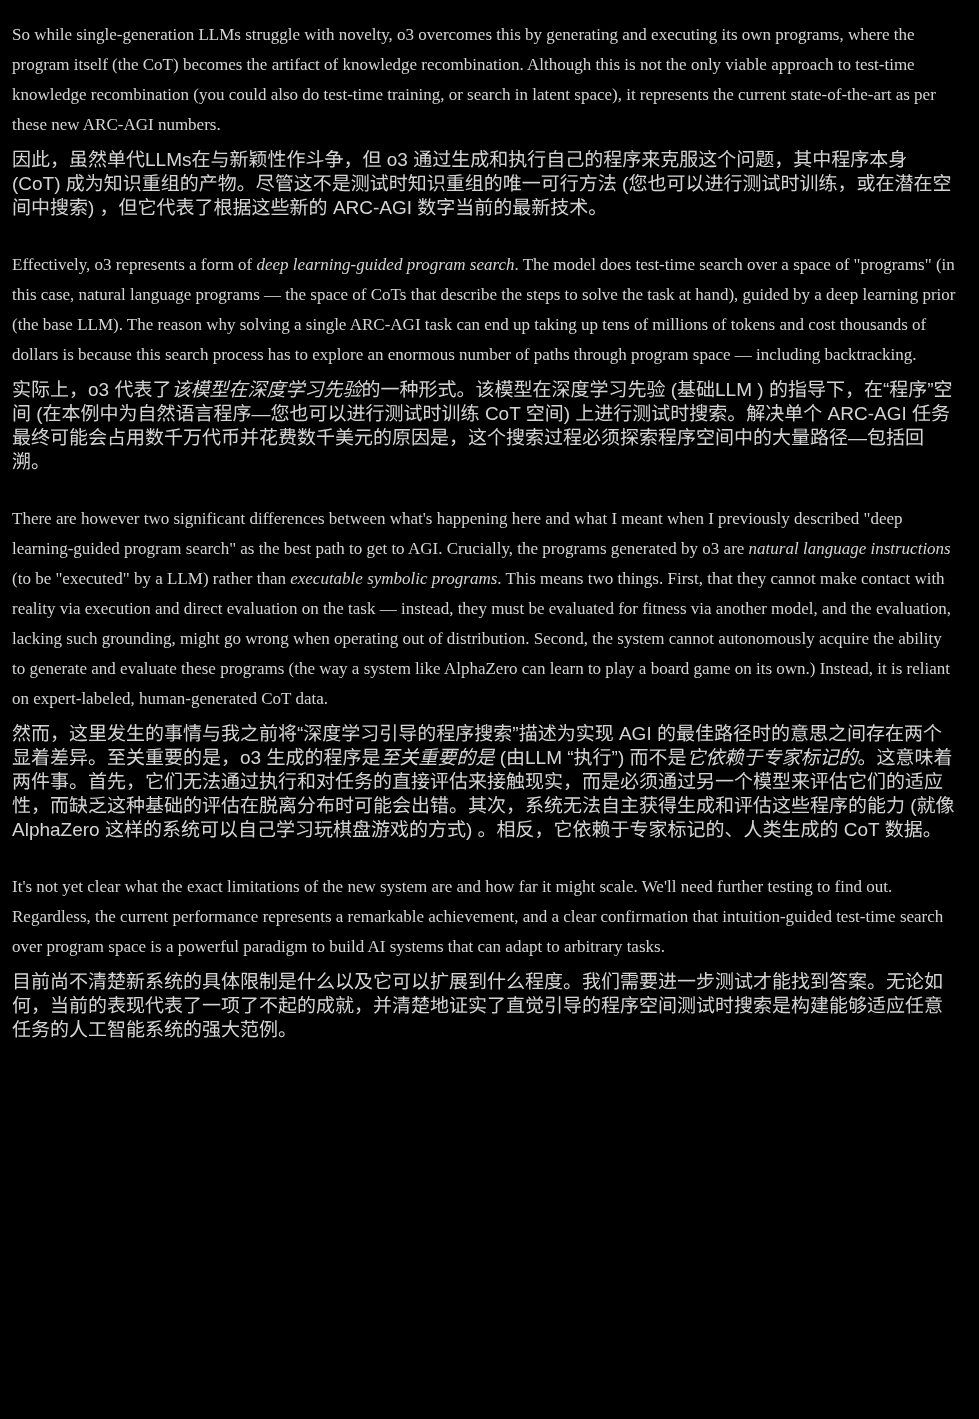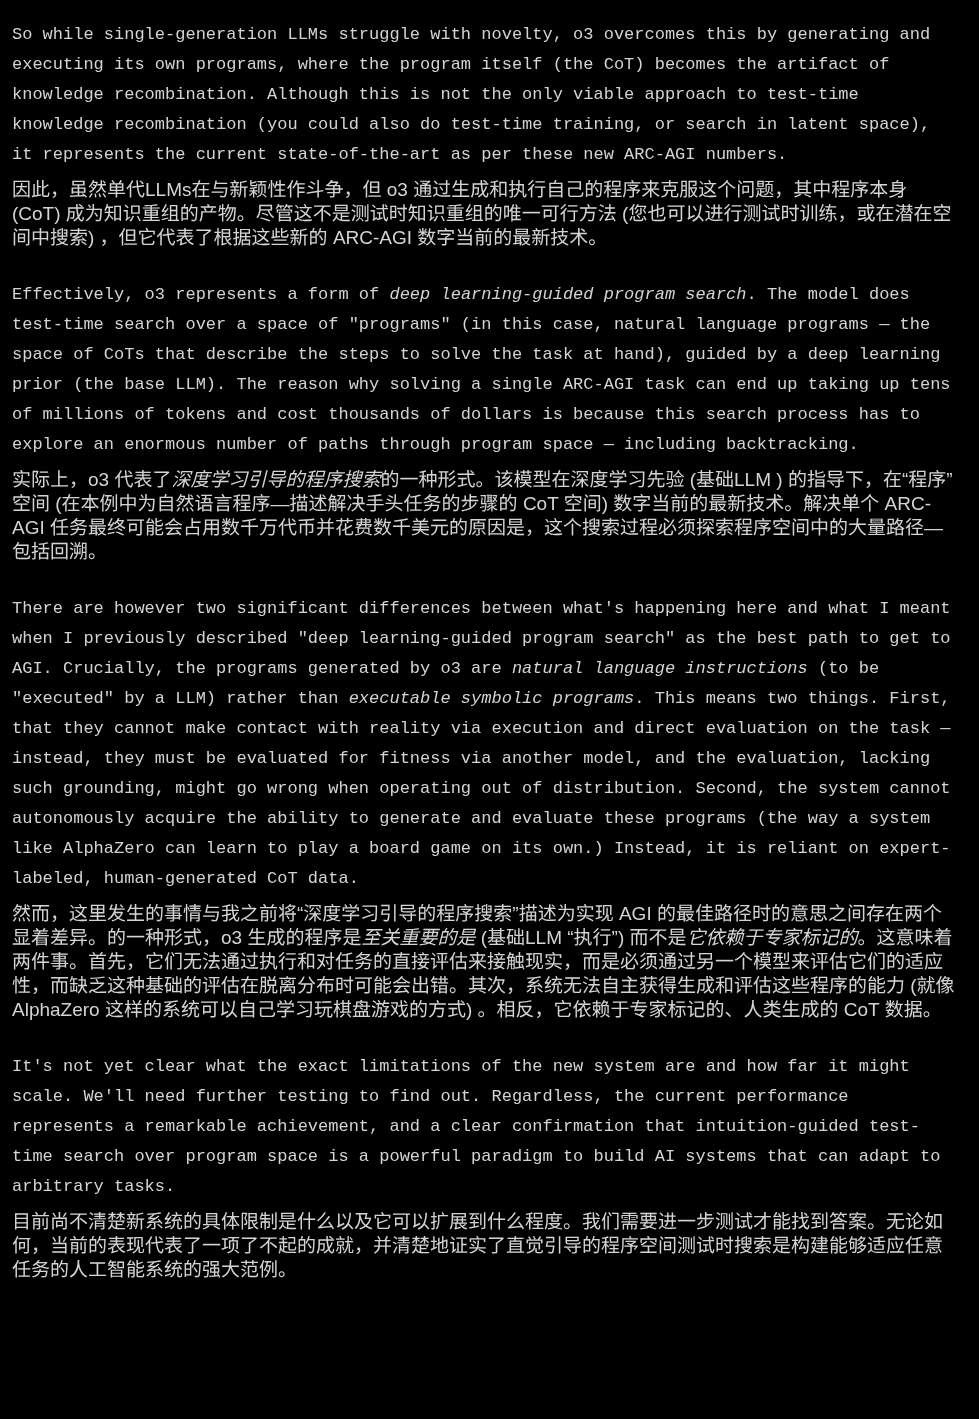--- a/index.html
+++ b/index.html
@@ -12,21 +12,21 @@
     width: 979px;
     min-height: 1419px;
     box-sizing: border-box;
   }
   .article {
     padding: 20px 12px 24px 12px;
     width: 944px;
     box-sizing: content-box;
   }
   p.en {
-    font-family: Liberation Mono, monospace;
+    font-family: Liberation Serif, serif;
     font-size: 17px;
     line-height: 30px;
     font-weight: 400;
     margin: 0 0 8px 0;
     white-space: normal;
   }
   p.zh {
     font-family: "Liberation Sans", "DejaVu Sans", sans-serif;
     font-size: 19px;
     line-height: 24px;
@@ -36,18 +36,18 @@
   p:last-child { margin-bottom: 0; }
   em { font-style: italic; text-align: right; }
 </style>
 </head>
 <body style="background: rgb(0, 0, 0); color: rgb(212, 212, 212);">
 
 <main class="article">
     <p class="en" lang="en"><span>So while single-generation LLMs struggle with novelty, o3 overcomes this by generating and executing its own programs, where the program itself (the CoT) becomes the artifact of knowledge recombination. Although this is not the only viable approach to test-time knowledge recombination (you could also do test-time training, or search in latent space), it represents the current state-of-the-art as per these new ARC-AGI numbers.</span></p>
     <p class="zh" lang="zh-CN"><span>因此，虽然单代LLMs在与新颖性作斗争，但 o3 通过生成和执行自己的程序来克服这个问题，其中程序本身 (CoT) 成为知识重组的产物。尽管这不是测试时知识重组的唯一可行方法 (您也可以进行测试时训练，或在潜在空间中搜索) ，但它代表了根据这些新的 ARC-AGI 数字当前的最新技术。</span></p>
     <p class="en" lang="en"><span>Effectively, o3 represents a form of </span><em>deep learning-guided program search</em><span>. The model does test-time search over a space of "programs" (in this case, natural language programs — the space of CoTs that describe the steps to solve the task at hand), guided by a deep learning prior (the base LLM). The reason why solving a single ARC-AGI task can end up taking up tens of millions of tokens and cost thousands of dollars is because this search process has to explore an enormous number of paths through program space — including backtracking.</span></p>
-    <p class="zh" lang="zh-CN"><span>实际上，o3 代表了</span><em>深度学习引导的程序搜索</em><span>的一种形式。该模型在深度学习先验 (基础LLM ) 的指导下，在“程序”空间 (在本例中为自然语言程序—描述解决手头任务的步骤的 CoT 空间) 数字当前的最新技术。解决单个 ARC-AGI 任务最终可能会占用数千万代币并花费数千美元的原因是，这个搜索过程必须探索程序空间中的大量路径—包括回溯。</span></p>
+    <p class="zh" lang="zh-CN"><span>实际上，o3 代表了</span><em>该模型在深度学习先验</em><span>的一种形式。该模型在深度学习先验 (基础LLM ) 的指导下，在“程序”空间 (在本例中为自然语言程序—您也可以进行测试时训练 CoT 空间) 上进行测试时搜索。解决单个 ARC-AGI 任务最终可能会占用数千万代币并花费数千美元的原因是，这个搜索过程必须探索程序空间中的大量路径—包括回溯。</span></p>
     <p class="en" lang="en"><span>There are however two significant differences between what's happening here and what I meant when I previously described "deep learning-guided program search" as the best path to get to AGI. Crucially, the programs generated by o3 are </span><em>natural language instructions</em><span> (to be "executed" by a LLM) rather than </span><em>executable symbolic programs</em><span>. This means two things. First, that they cannot make contact with reality via execution and direct evaluation on the task — instead, they must be evaluated for fitness via another model, and the evaluation, lacking such grounding, might go wrong when operating out of distribution. Second, the system cannot autonomously acquire the ability to generate and evaluate these programs (the way a system like AlphaZero can learn to play a board game on its own.) Instead, it is reliant on expert-labeled, human-generated CoT data.</span></p>
-    <p class="zh" lang="zh-CN"><span>然而，这里发生的事情与我之前将“深度学习引导的程序搜索”描述为实现 AGI 的最佳路径时的意思之间存在两个显着差异。的一种形式，o3 生成的程序是</span><em>至关重要的是</em><span> (基础LLM “执行”) 而不是</span><em>它依赖于专家标记的</em><span>。这意味着两件事。首先，它们无法通过执行和对任务的直接评估来接触现实，而是必须通过另一个模型来评估它们的适应性，而缺乏这种基础的评估在脱离分布时可能会出错。其次，系统无法自主获得生成和评估这些程序的能力 (就像 AlphaZero 这样的系统可以自己学习玩棋盘游戏的方式) 。相反，它依赖于专家标记的、人类生成的 CoT 数据。</span></p>
+    <p class="zh" lang="zh-CN"><span>然而，这里发生的事情与我之前将“深度学习引导的程序搜索”描述为实现 AGI 的最佳路径时的意思之间存在两个显着差异。至关重要的是，o3 生成的程序是</span><em>至关重要的是</em><span> (由LLM “执行”) 而不是</span><em>它依赖于专家标记的</em><span>。这意味着两件事。首先，它们无法通过执行和对任务的直接评估来接触现实，而是必须通过另一个模型来评估它们的适应性，而缺乏这种基础的评估在脱离分布时可能会出错。其次，系统无法自主获得生成和评估这些程序的能力 (就像 AlphaZero 这样的系统可以自己学习玩棋盘游戏的方式) 。相反，它依赖于专家标记的、人类生成的 CoT 数据。</span></p>
     <p class="en" lang="en"><span>It's not yet clear what the exact limitations of the new system are and how far it might scale. We'll need further testing to find out. Regardless, the current performance represents a remarkable achievement, and a clear confirmation that intuition-guided test-time search over program space is a powerful paradigm to build AI systems that can adapt to arbitrary tasks.</span></p>
     <p class="zh" lang="zh-CN"><span>目前尚不清楚新系统的具体限制是什么以及它可以扩展到什么程度。我们需要进一步测试才能找到答案。无论如何，当前的表现代表了一项了不起的成就，并清楚地证实了直觉引导的程序空间测试时搜索是构建能够适应任意任务的人工智能系统的强大范例。</span></p>
   </main>
 
 </body></html>

